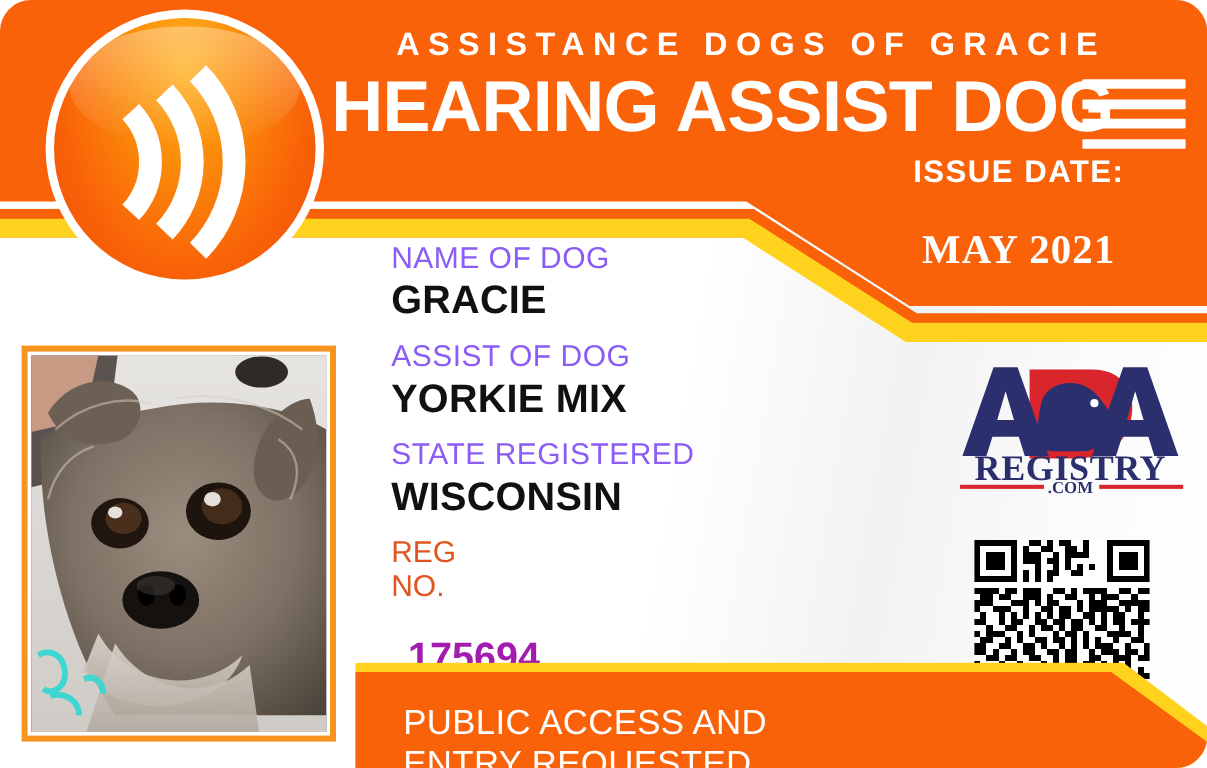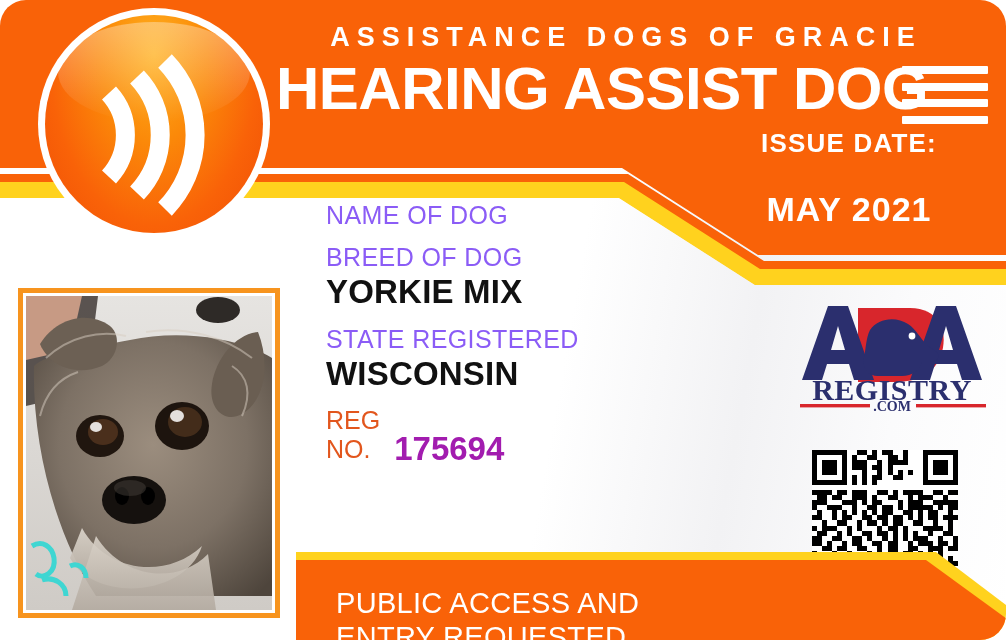--- a/index.html
+++ b/index.html
@@ -40,21 +40,21 @@
     line-height:62px;white-space:nowrap;
     transform:scaleX(1.0);transform-origin:left center;}
 
   .flag-stripes{position:absolute;left:902px;top:66px;width:86px;height:58px;
     display:flex;flex-direction:column;justify-content:space-between;}
   .flag-stripes i{display:block;height:8px;background:#ffffff;border-radius:1px;}
 
   .issue-lbl{position:absolute;left:706px;top:128px;width:286px;text-align:center;
     color:#ffffff;font-size:26px;font-weight:700;letter-spacing:1.2px;white-space:nowrap;}
   .issue-val{position:absolute;left:706px;top:190px;width:286px;text-align:center;
-    color:#ffffff;font-size:34px;font-weight:700;letter-spacing:1px;white-space:nowrap;}
+    color:#ffffff;font-size:34px;font-weight:700;letter-spacing:1px;white-space:nowrap;font-family:Liberation Serif, serif;}
 
   
   .logo-circ{position:absolute;left:38px;top:8px;width:232px;height:232px;border-radius:50%;
     background:#ffffff;box-sizing:border-box;padding:7px;}
   .logo-inner{position:relative;width:100%;height:100%;border-radius:50%;
     background:radial-gradient(ellipse at 50% 18%,#ffb01e 0%,#fb8a09 34%,#f96208 68%,#ef4f06 100%);
     overflow:hidden;}
   .logo-gloss{position:absolute;left:6%;top:3%;width:88%;height:46%;border-radius:50%;
     background:linear-gradient(180deg,rgba(255,255,255,.34),rgba(255,255,255,0));}
   .logo-inner svg{position:absolute;left:0;top:0;}
@@ -66,21 +66,21 @@
     background:linear-gradient(160deg,#cfc9c1 0%,#9c9188 40%,#6a5f55 100%);}
   .photo svg{position:absolute;left:0;top:0;}
 
   
   .fields{position:absolute;left:326px;top:200px;width:340px;}
   .f-lbl{color:#8b5cf6;font-size:25px;font-weight:400;letter-spacing:.4px;
          line-height:30px;white-space:nowrap;}
   .f-val{color:#111111;font-size:33px;font-weight:700;letter-spacing:.2px;
          line-height:40px;white-space:nowrap;}
   .f-blk{margin-bottom:12px;}
-  .reg-row{display:flex;align-items:flex-start;}
+  .reg-row{display:flex;align-items:flex-start;flex-direction:column;}
   .reg-lbl{color:#e2561d;font-size:25px;line-height:29px;white-space:nowrap;}
   .reg-val{color:#a21caf;font-size:33px;font-weight:700;margin-left:14px;
            margin-top:24px;white-space:nowrap;}
 
   
   .ada-logo{position:absolute;left:792px;top:296px;width:200px;height:116px;}
   .qr{position:absolute;left:812px;top:450px;width:146px;height:146px;background:#ffffff;}
   .qr svg{display:block;}
 
   
@@ -179,23 +179,24 @@
         <path d="M6 250 C16 244 26 250 28 262 C30 276 18 284 10 278" fill="none" stroke="#3fd6d2" stroke-width="5"></path>
         <path d="M16 284 C28 280 40 288 40 300" fill="none" stroke="#3fd6d2" stroke-width="5"></path>
         <path d="M44 270 C52 266 60 272 60 282" fill="none" stroke="#3fd6d2" stroke-width="5"></path>
       </svg>
     </div>
   </div>
 
   <div class="fields">
     <div class="f-blk">
       <div class="f-lbl">NAME OF DOG</div>
+      <div class="f-val">GRACIE</div>
     </div>
     <div class="f-blk">
-      <div class="f-lbl">BREED OF DOG</div>
+      <div class="f-lbl">ASSIST OF DOG</div>
       <div class="f-val">YORKIE MIX</div>
     </div>
     <div class="f-blk">
       <div class="f-lbl">STATE REGISTERED</div>
       <div class="f-val">WISCONSIN</div>
     </div>
     <div class="reg-row">
       <div>
         <div class="reg-lbl">REG</div>
         <div class="reg-lbl">NO.</div>

